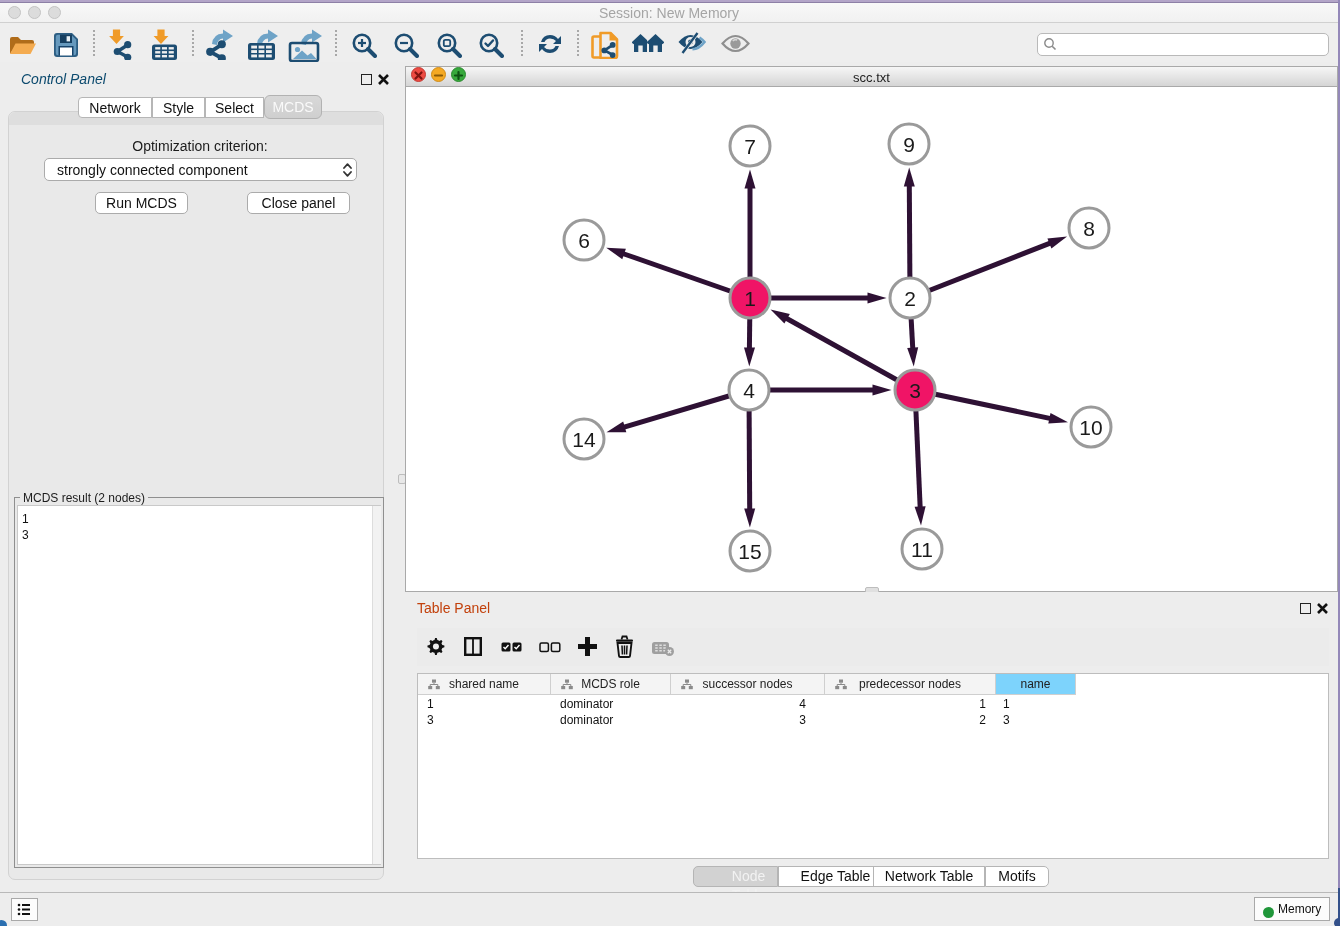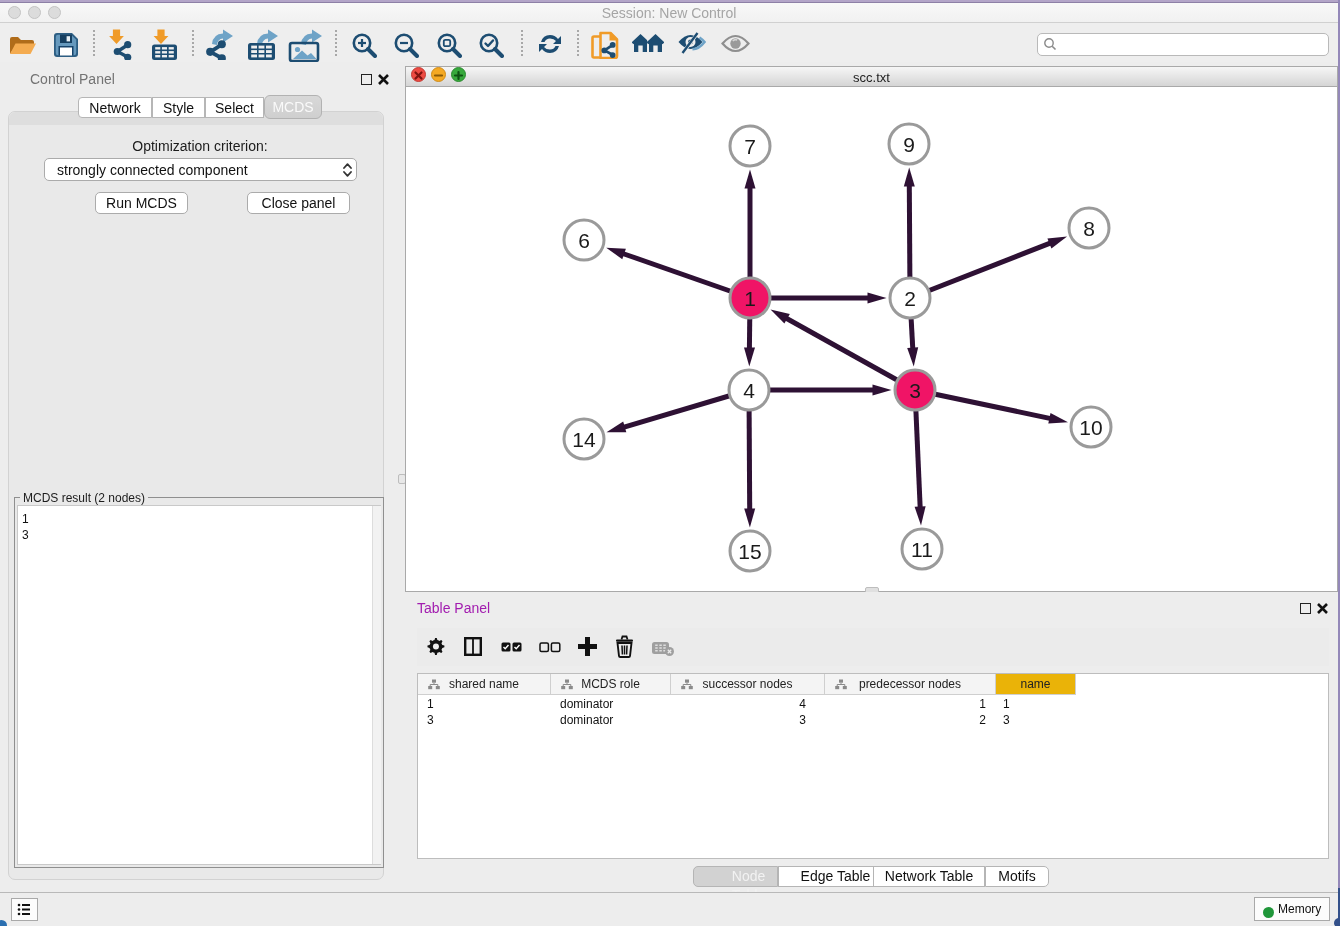--- a/index.html
+++ b/index.html
@@ -6,21 +6,21 @@
 body{width:1340px;height:926px;position:relative;overflow:hidden;background:#ededed;font-family:"Liberation Sans",sans-serif;}
 .abs{position:absolute;}
 #deskTop{left:0;top:0;width:1340px;height:2px;background:#b3a5c8;border-bottom:1px solid #8d80a6;}
 #titlebar{left:0;top:3px;width:1338px;height:19px;background:linear-gradient(#f8f8f8,#f1f1f1);border-bottom:1px solid #d0d0d0;}
 .tl{position:absolute;top:6px;width:13px;height:13px;border-radius:50%;background:#dcdcdc;border:1px solid #c4c4c4;box-sizing:border-box;}
 #title{left:0;top:5px;width:1338px;text-align:center;font-size:14px;color:#a5a5a5;}
 #toolbar{left:0;top:23px;width:1338px;height:39px;background:#eeeeee;}
 .sep{position:absolute;top:30px;height:26px;width:0;border-left:2px dotted #a8a8a8;}
 #search{left:1037px;top:33px;width:290px;height:21px;background:#fff;border:1px solid #b9b9b9;border-radius:5px;}
 #cpanel{left:0;top:62px;width:392px;height:830px;background:#ededed;}
-#cpTitle{left:30px;top:71px;font-size:14px;color:#737373;}
+#cpTitle{left:21px;top:71px;font-size:14px;color:#0c4a6e;font-style:italic;}
 #cpFloat{left:361px;top:74px;width:11px;height:11px;border:1.5px solid #222;box-sizing:border-box;}
 #cpBody{left:8px;top:111px;width:376px;height:769px;background:#e9e9e9;border:1px solid #d2d2d2;border-radius:7px;box-sizing:border-box;}
 #cpBodyTop{left:9px;top:112px;width:374px;height:13px;background:#dedede;border-radius:7px 7px 0 0;}
 .tab{position:absolute;top:97px;height:21px;background:#fff;border:1px solid #b6b6b6;box-sizing:border-box;font-size:14px;color:#111;text-align:center;line-height:20px;}
 #tabMCDS{left:264px;top:95px;width:58px;height:24px;background:linear-gradient(#d8d8d8,#cfcfcf);border:1px solid #b2b2b2;border-radius:6px;box-sizing:border-box;font-size:14px;color:#fafafa;text-align:center;line-height:22px;}
 #optlabel{left:12px;top:138px;width:376px;text-align:center;font-size:14px;color:#1c1c1c;}
 #combo{left:44px;top:158px;width:313px;height:23px;background:#fff;border:1px solid #ababab;border-radius:5px;box-sizing:border-box;}
 #comboText{left:57px;top:162px;font-size:14px;color:#111;}
 .btn{position:absolute;top:192px;height:22px;background:#fff;border:1px solid #ababab;border-radius:5px;box-sizing:border-box;font-size:14px;color:#111;text-align:center;line-height:20px;}
 #fs{left:14px;top:497px;width:370px;height:371px;border:1px solid #8f8f8f;box-sizing:border-box;}
@@ -30,39 +30,39 @@
 .fsTxt{position:absolute;left:22px;font-size:12px;color:#111;}
 #netwin{left:405px;top:66px;width:933px;height:526px;background:#fff;border:1px solid #a9a9a9;box-sizing:border-box;}
 #nettitle{left:405px;top:66px;width:933px;height:21px;background:linear-gradient(#f6f6f6,#d5d5d5);border:1px solid #a9a9a9;box-sizing:border-box;}
 #netname{left:405px;top:70px;width:933px;text-align:center;font-size:13px;color:#222;}
 .mtl{position:absolute;top:67px;width:15px;height:15px;border-radius:50%;box-sizing:border-box;}
 #graphbox{left:405px;top:87px;width:933px;height:505px;}
 #vsplit{left:392px;top:62px;width:13px;height:830px;background:#ededed;}
 #vhandle{left:398px;top:474px;width:6px;height:8px;background:#e8e8e8;border:1px solid #bdbdbd;border-radius:2px;}
 #hhandle{left:865px;top:587px;width:12px;height:7px;background:#e0e0e0;border:1px solid #bdbdbd;border-radius:2px;}
 #tpanel{left:405px;top:592px;width:933px;height:300px;background:#ededed;}
-#tpTitle{left:417px;top:600px;font-size:14px;color:#a21caf;}
+#tpTitle{left:417px;top:600px;font-size:14px;color:#c2410c;}
 #tpFloat{left:1300px;top:603px;width:11px;height:11px;border:1.5px solid #222;box-sizing:border-box;}
 #tbar{left:417px;top:628px;width:912px;height:38px;background:#ebebeb;}
 #tbl{left:417px;top:673px;width:912px;height:186px;background:#fff;border:1px solid #bdbdbd;box-sizing:border-box;}
 .td{position:absolute;font-size:12px;color:#111;}
 .btab{position:absolute;top:866px;height:21px;border:1px solid #b5b5b5;box-sizing:border-box;background:#fff;font-size:14px;color:#111;text-align:center;line-height:19px;}
 #status{left:0;top:892px;width:1340px;height:34px;background:#ededed;border-top:1px solid #b9b9b9;box-sizing:border-box;}
 #listbtn{left:11px;top:898px;width:27px;height:23px;background:#fcfcfc;border:1px solid #a9a9a9;box-sizing:border-box;}
 #membtn{left:1254px;top:897px;width:76px;height:24px;background:#fcfcfc;border:1px solid #a9a9a9;box-sizing:border-box;font-size:12px;color:#111;}
 #bluedot{left:-4px;top:920px;width:11px;height:11px;border-radius:50%;background:#2a6fb0;}
 </style>
 </head>
 <body>
 <div class="abs" id="deskTop"></div>
 <div class="abs" id="titlebar"></div>
 <div class="tl" style="left:8px;"></div>
 <div class="tl" style="left:28px;"></div>
 <div class="tl" style="left:48px;"></div>
-<div class="abs" id="title">Session: New Control</div>
+<div class="abs" id="title">Session: New Memory</div>
 <div class="abs" id="toolbar"></div>
 <div class="sep" style="left:93px"></div>
 <div class="sep" style="left:192px"></div>
 <div class="sep" style="left:335px"></div>
 <div class="sep" style="left:521px"></div>
 <div class="sep" style="left:577px"></div>
 <svg class="abs" style="left:8px;top:33px" width="29" height="24" viewBox="0 0 29 24">
     <path d="M2 21 L2 6 Q2 4 4 4 L10 4 L13 7 L24 7 Q26 7 26 9 L26 12 L8 12 Z" fill="#b06c1a"></path>
     <path d="M2 21 L7.5 10.5 L28 10.5 L22.5 21 Z" fill="#f4ab50"></path>
   </svg>
@@ -362,21 +362,21 @@
     <rect x="7.8" y="7" width="4" height="3.2" fill="#8a8a8a"></rect>
     <path d="M6 3.7 L6 5.5 M2.2 7 L2.2 5.5 L9.8 5.5 L9.8 7" stroke="#8a8a8a" stroke-width="1" fill="none"></path>
   </svg>
 <div class="abs" style="left:825px;top:674px;width:170px;height:20px;background:#f4f4f4;border-right:1px solid #cfcfcf;border-bottom:1px solid #cfcfcf;font-size:12px;color:#222;text-align:center;line-height:20px;">predecessor nodes</div>
 <svg class="abs" style="left:835px;top:679px" width="12" height="11" viewBox="0 0 12 11">
     <rect x="4" y="0.5" width="4" height="3.2" fill="#8a8a8a"></rect>
     <rect x="0.2" y="7" width="4" height="3.2" fill="#8a8a8a"></rect>
     <rect x="7.8" y="7" width="4" height="3.2" fill="#8a8a8a"></rect>
     <path d="M6 3.7 L6 5.5 M2.2 7 L2.2 5.5 L9.8 5.5 L9.8 7" stroke="#8a8a8a" stroke-width="1" fill="none"></path>
   </svg>
-<div class="abs" style="left:996px;top:674px;width:79px;height:20px;background:#eab308;border-right:1px solid #cfcfcf;border-bottom:1px solid #cfcfcf;font-size:12px;color:#222;text-align:center;line-height:20px;">name</div>
+<div class="abs" style="left:996px;top:674px;width:79px;height:20px;background:#7dd3fc;border-right:1px solid #cfcfcf;border-bottom:1px solid #cfcfcf;font-size:12px;color:#222;text-align:center;line-height:20px;">name</div>
 <div class="td" style="left:427px;top:697px;">1</div>
 <div class="td" style="left:560px;top:697px;">dominator</div>
 <div class="td" style="left:671px;top:697px;width:135px;text-align:right;">4</div>
 <div class="td" style="left:825px;top:697px;width:161px;text-align:right;">1</div>
 <div class="td" style="left:1003px;top:697px;">1</div>
 <div class="td" style="left:427px;top:713px;">3</div>
 <div class="td" style="left:560px;top:713px;">dominator</div>
 <div class="td" style="left:671px;top:713px;width:135px;text-align:right;">3</div>
 <div class="td" style="left:825px;top:713px;width:161px;text-align:right;">2</div>
 <div class="td" style="left:1003px;top:713px;">3</div>

